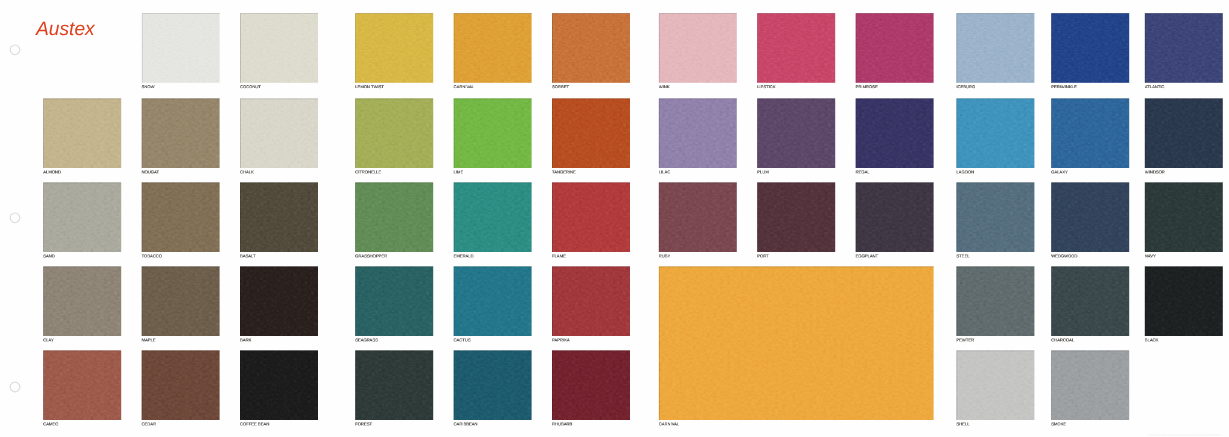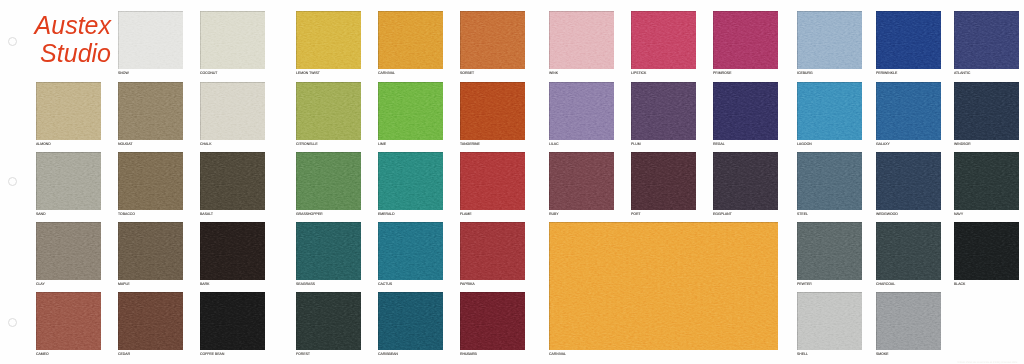--- a/index.html
+++ b/index.html
@@ -6,23 +6,23 @@
   html,body{margin:0;padding:0;}
   body{
     width:1024px;height:364px;overflow:hidden;
     background:#fefefe;
     font-family:"Liberation Sans",sans-serif;
     position:relative;
   }
   #sheet{position:absolute;left:0;top:0;width:1024px;height:364px;}
   .hole{position:absolute;width:9px;height:9px;border-radius:50%;
         border:1px solid #dcdcdc;background:#fefefe;box-sizing:border-box;}
-  #brand{position:absolute;left:30px;top:11px;width:81px;text-align:right;
+  #brand{position:absolute;left:30px;top:11px;width:81px;text-align:left;
          color:#e03e1c;font-style:italic;font-weight:400;
-         font-size:25px;line-height:28px;letter-spacing:0px;
+         font-size:16px;line-height:28px;letter-spacing:0px;
          font-family:"Liberation Sans",sans-serif;}
   .sw{position:absolute;box-sizing:border-box;}
   .sw .chip{position:absolute;left:0;top:0;width:100%;height:100%;overflow:hidden;
        box-shadow:inset 0.7px 0.7px 0 rgba(0,0,0,0.17);}
   .sw .chip .grain{position:absolute;left:0;top:0;width:100%;height:100%;
        filter:url(#grainFilter);opacity:0.40;mix-blend-mode:soft-light;}
   #defsvg{position:absolute;width:0;height:0;overflow:hidden;}
   .sw .lbl{position:absolute;left:0;white-space:nowrap;
            font-size:6.9px;line-height:7px;letter-spacing:0px;
            color:#3a3632;-webkit-text-stroke:0.2px #3a3632;font-family:"Liberation Sans",sans-serif;
@@ -49,21 +49,20 @@
 </svg>
 
 <div id="sheet">
   <div id="holes">
       <div class="hole" style="left: 8.2px; top: 37px;"></div>
       <div class="hole" style="left: 8.2px; top: 177px;"></div>
       <div class="hole" style="left: 8.2px; top: 318px;"></div>
     </div>
   <div id="brand">
     <span>Austex</span><br>
-    <span>Studio</span>
   </div>
   <div id="grid">
       <div class="sw" style="left: 118px; top: 11px; width: 65px; height: 58px;">
         <div class="chip" style="background: rgb(229, 229, 226);">
           <div class="grain"></div>
         </div>
         <div class="lbl" style="top: 60.2px;">SNOW</div>
       </div>
       <div class="sw" style="left: 200px; top: 11px; width: 65px; height: 58px;">
         <div class="chip" style="background: rgb(221, 220, 206);">

